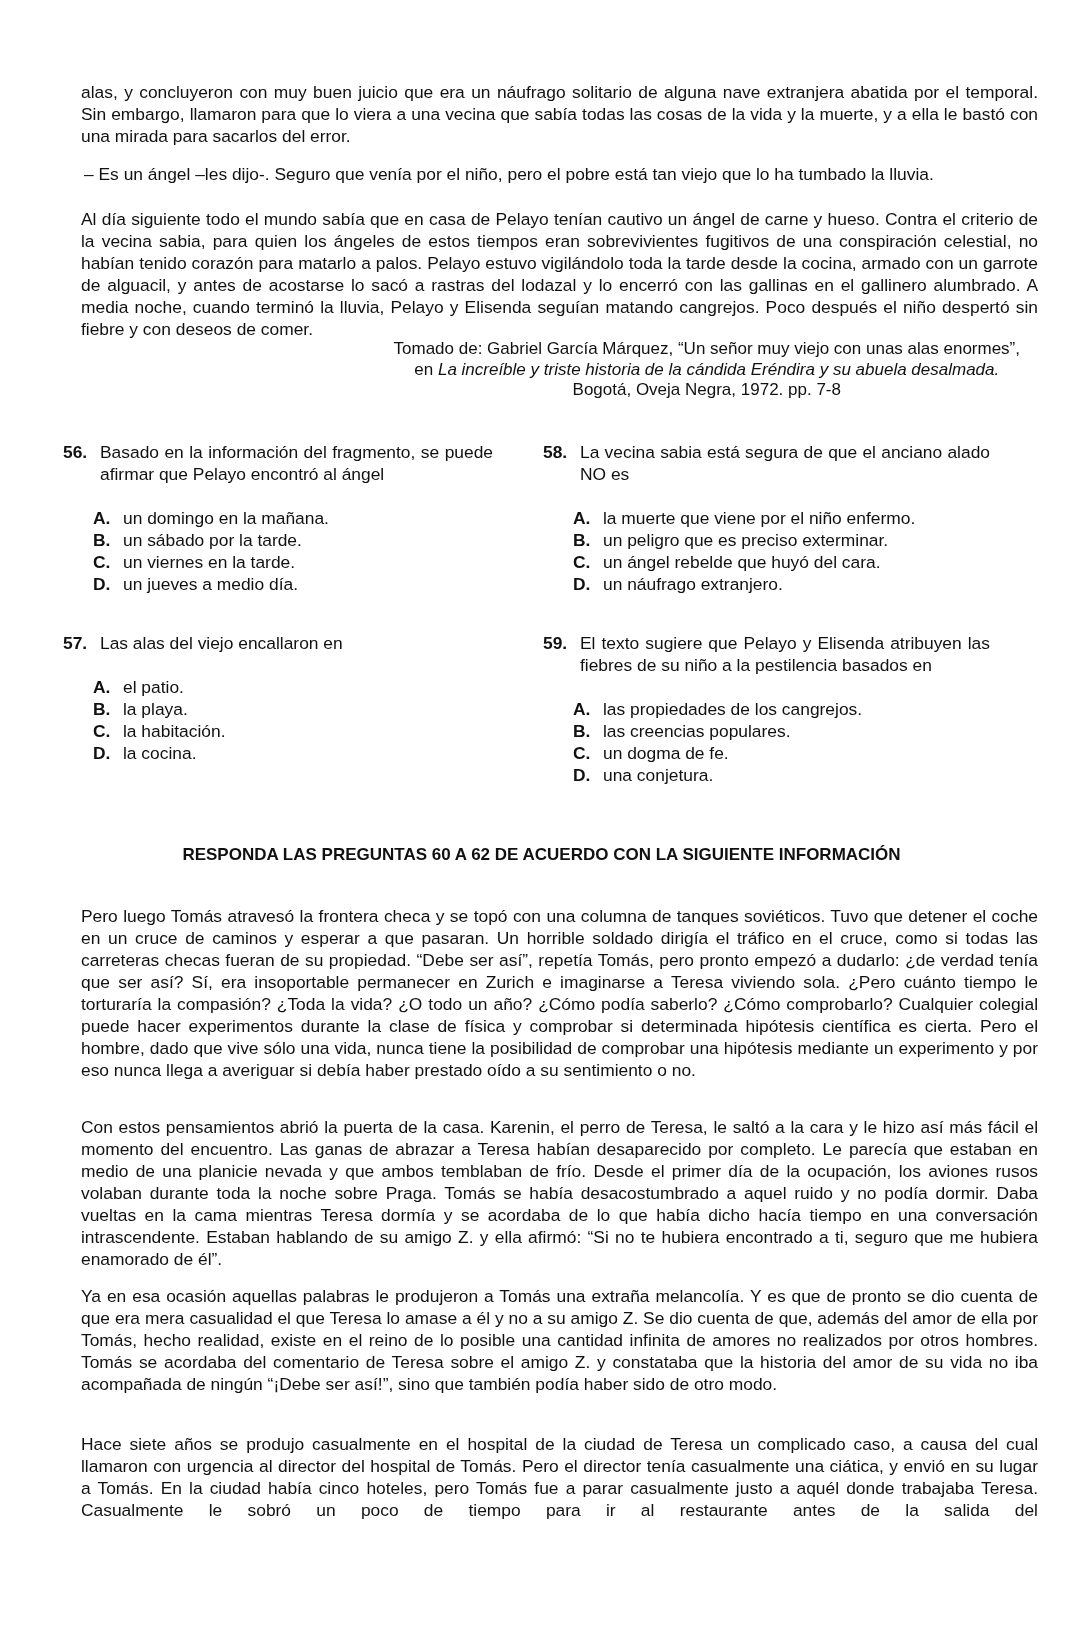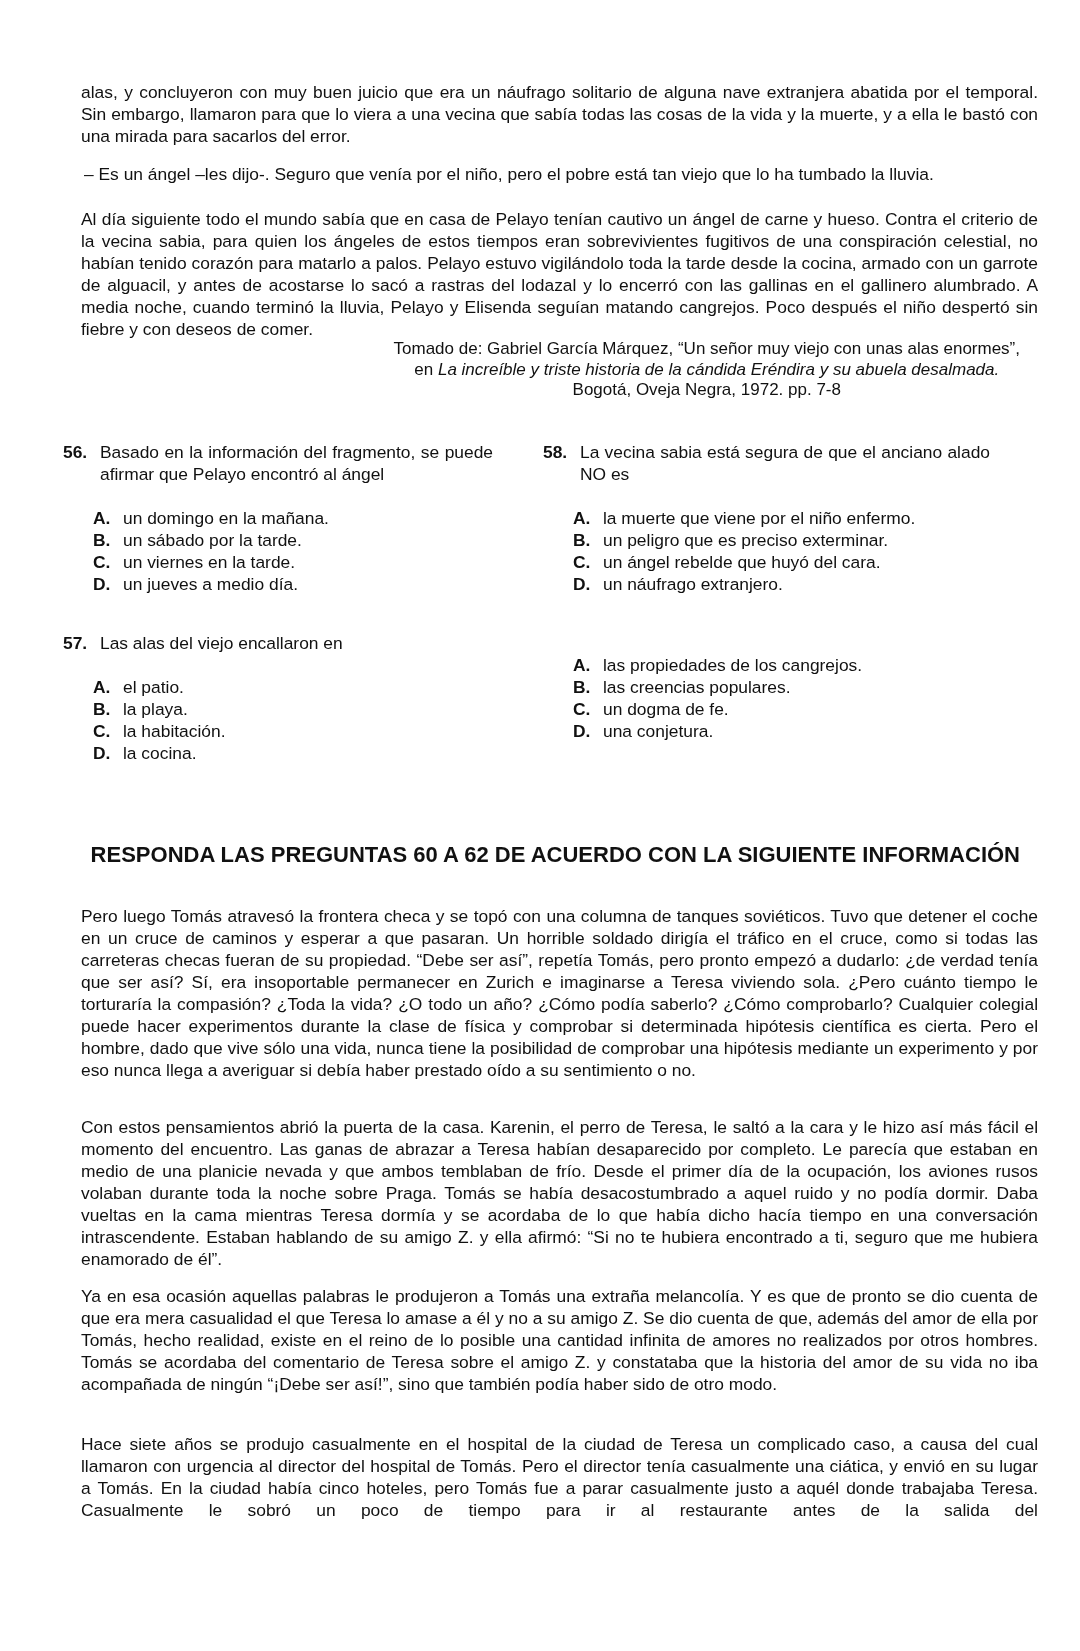--- a/index.html
+++ b/index.html
@@ -66,23 +66,23 @@
     }
     .opt-letter {
       font-weight: bold;
       width: 30px;
       flex: none;
     }
     .heading {
       position: absolute;
       left: 0;
       width: 957px;
-      text-align: right;
+      text-align: center;
       font-weight: bold;
-      font-size: 22px;
+      font-size: 17px;
     }
   </style>
 </head>
 <body>
 
 <div class="page">
 
   <p class="para abs" style="top:0; width:957px;">alas, y concluyeron con muy buen juicio que era un náufrago solitario de alguna nave extranjera abatida por el temporal. Sin embargo, llamaron para que lo viera a una vecina que sabía todas las cosas de la vida y la muerte, y a ella le bastó con una mirada para sacarlos del error.</p>
   <p class="dialogue abs" style="top:85px; width:957px;">– Es un ángel –les dijo-. Seguro que venía por el niño, pero el pobre está tan viejo que lo ha tumbado la lluvia.</p>
   <p class="para abs" style="top:127px; width:957px;">Al día siguiente todo el mundo sabía que en casa de Pelayo tenían cautivo un ángel de carne y hueso. Contra el criterio de la vecina sabia, para quien los ángeles de estos tiempos eran sobrevivientes fugitivos de una conspiración celestial, no habían tenido corazón para matarlo a palos. Pelayo estuvo vigilándolo toda la tarde desde la cocina, armado con un garrote de alguacil, y antes de acostarse lo sacó a rastras del lodazal y lo encerró con las gallinas en el gallinero alumbrado. A media noche, cuando terminó la lluvia, Pelayo y Elisenda seguían matando cangrejos. Poco después el niño despertó sin fiebre y con deseos de comer.</p>
@@ -162,20 +162,24 @@
           <span>la habitación.</span>
         </div>
       <div class="opt">
           <span class="opt-letter">D.</span>
           <span>la cocina.</span>
         </div>
     </div>
   </div>
 
   <div class="q" style="left:480px; top:569px; width:447px;">
+    <div class="q-stem">
+      <span class="q-num">59.</span>
+      <span class="q-text">El texto sugiere que Pelayo y Elisenda atribuyen las fiebres de su niño a la pestilencia basados en</span>
+    </div>
     <div class="opts">
       <div class="opt">
           <span class="opt-letter">A.</span>
           <span>las propiedades de los cangrejos.</span>
         </div>
       <div class="opt">
           <span class="opt-letter">B.</span>
           <span>las creencias populares.</span>
         </div>
       <div class="opt">

